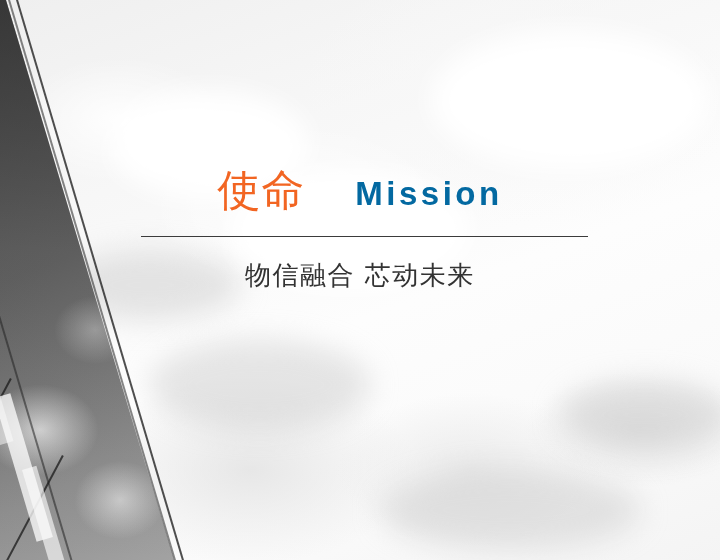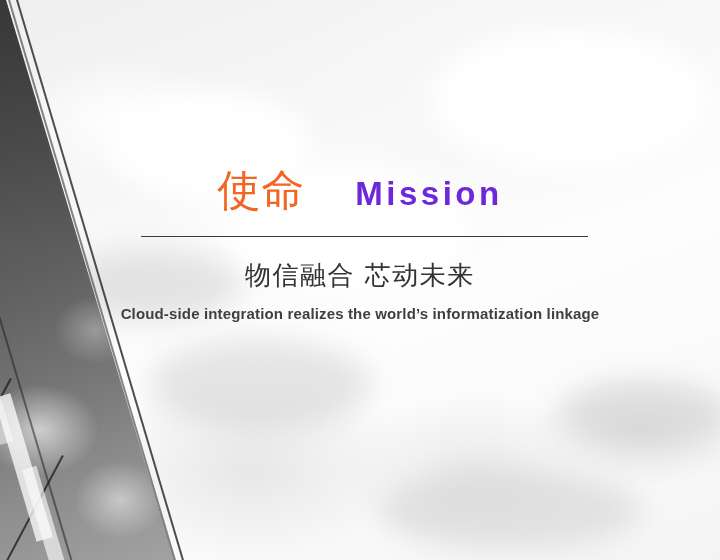--- a/index.html
+++ b/index.html
@@ -108,21 +108,21 @@
   .title-cn {
     color: #f26522;
     font-size: 43px;
     font-weight: 400;
     line-height: 1;
     letter-spacing: 1px;
     font-family: "DejaVu Sans", "Liberation Sans", sans-serif;
   }
 
   .title-en {
-    color: #6d28d9;
+    color: #0369a1;
     font-size: 33px;
     font-weight: bold;
     line-height: 1;
     letter-spacing: 3.5px;
     margin-left: 50px;
     font-family: "Liberation Sans", "DejaVu Sans", sans-serif;
   }
 
   .divider {
     position: absolute;
@@ -200,17 +200,16 @@
     <div class="title-row">
       <span class="title-cn">使命</span>
       <span class="title-en">Mission</span>
     </div>
 
     <div class="divider"></div>
 
     <div class="subtitle">物信融合 芯动未来</div>
 
     <div class="body-lines">
-      <div class="body-line">Cloud-side integration realizes the world’s informatization linkage</div>
     </div>
 
   </div>
 </div>
 
 </body></html>

